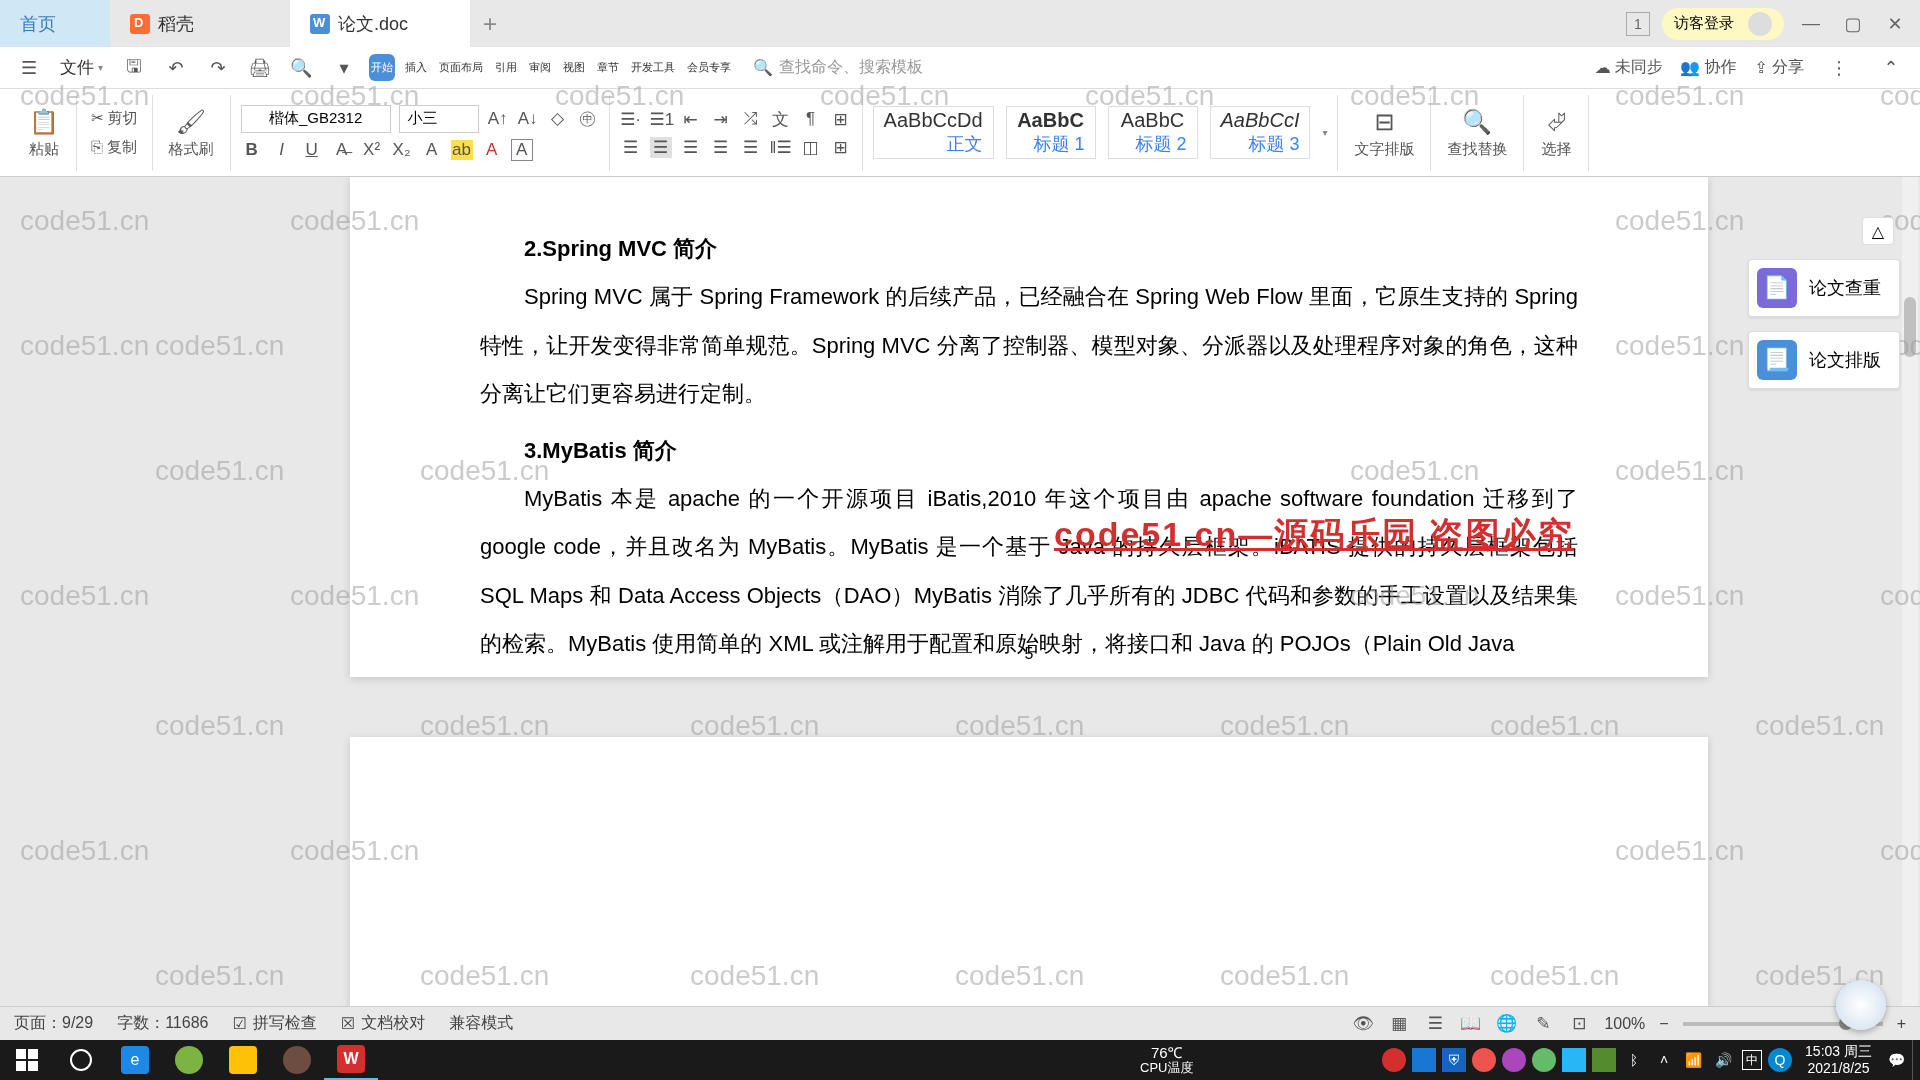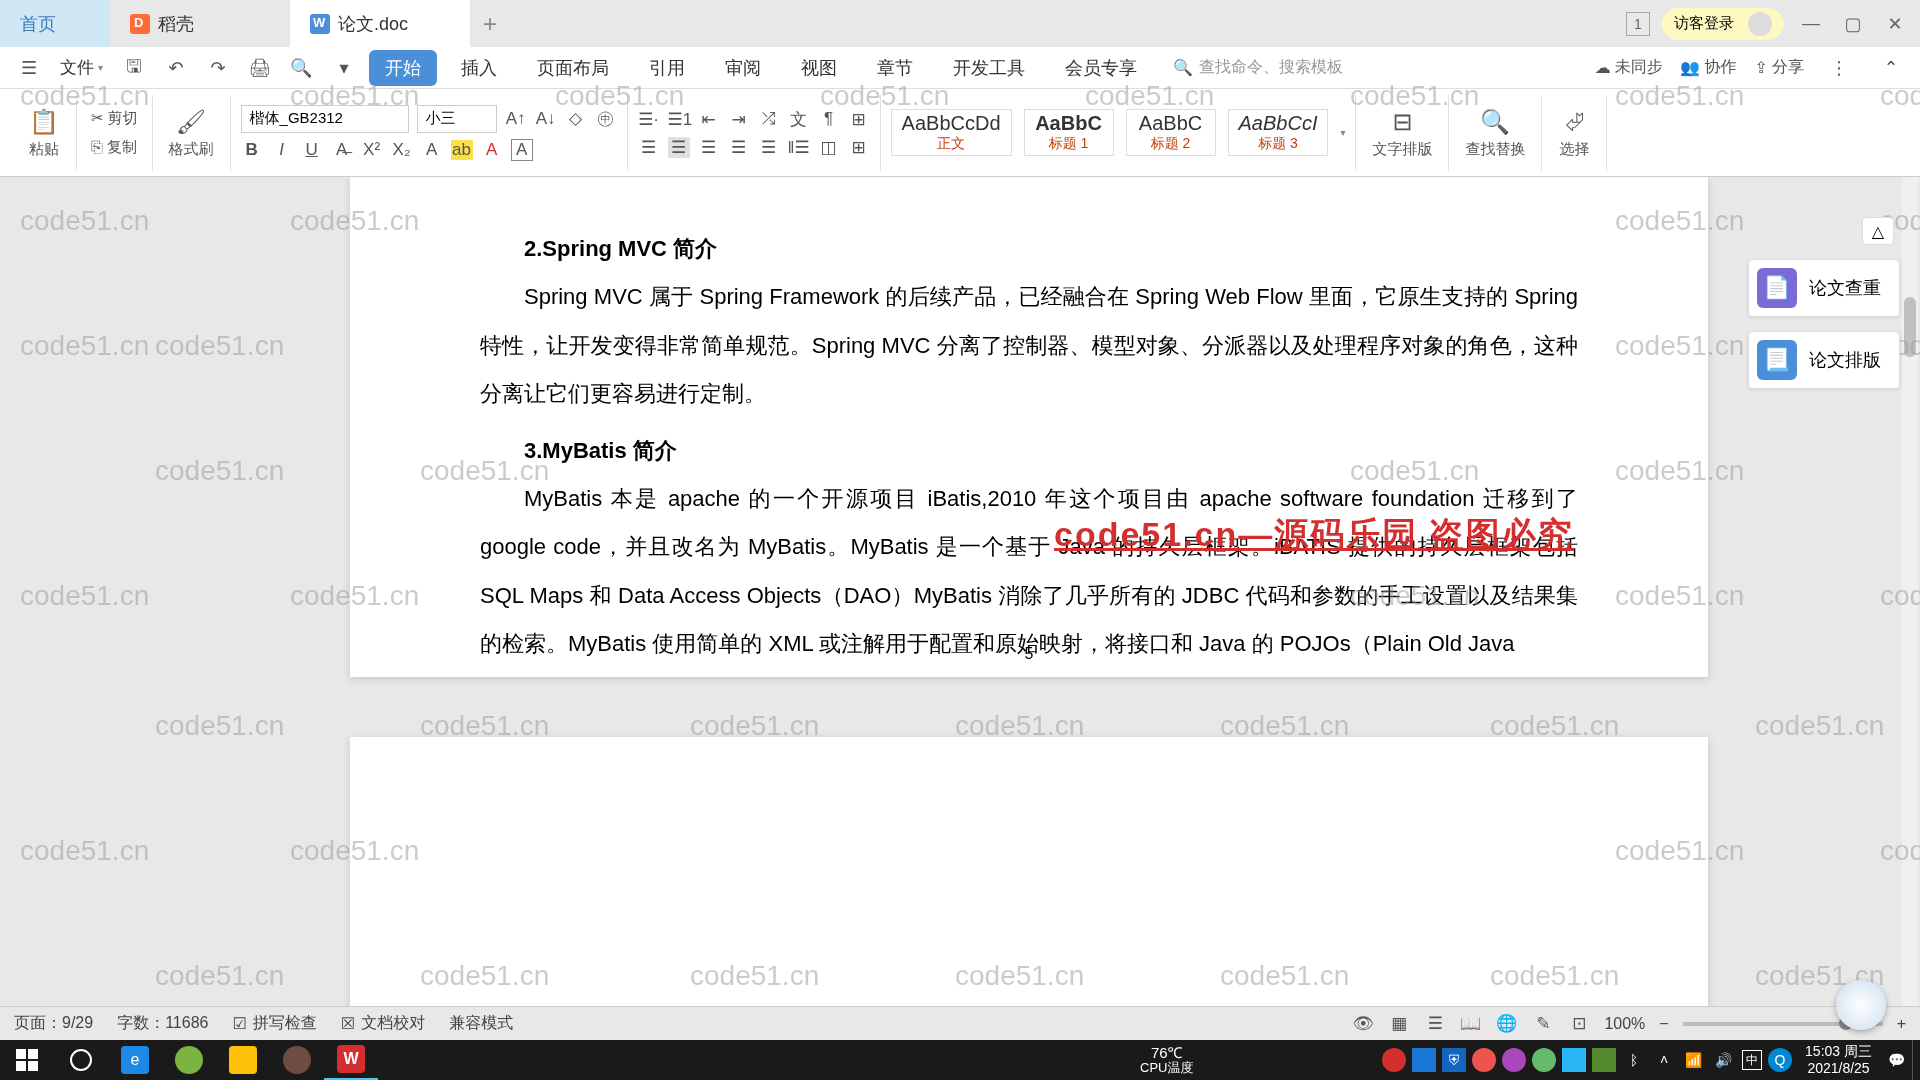--- a/index.html
+++ b/index.html
@@ -22,40 +22,40 @@
 .tab-add { width: 40px; text-align: center; font-size: 24px; color: #888; }
 .titlebar-right { position: absolute; right: 10px; display: flex; align-items: center; gap: 12px; }
 .login-btn { background: #fef9c3; border-radius: 16px; padding: 4px 12px; display: flex; align-items: center; gap: 14px; font-size: 15px; }
 .avatar-circle { width: 24px; height: 24px; background: #ddd; border-radius: 50%; }
 .win-btn { width: 30px; height: 30px; display: flex; align-items: center; justify-content: center; font-size: 18px; color: #666; }
 
 
 .menubar { height: 42px; background: #fff; display: flex; align-items: center; padding: 0 12px; gap: 8px; border-bottom: 1px solid #ddd; position: relative; }
 .menu-icon-btn { width: 34px; height: 34px; display: flex; align-items: center; justify-content: center; font-size: 18px; color: #555; }
 .menu-file { display: flex; align-items: center; gap: 4px; font-size: 17px; color: #333; padding: 0 6px; }
-.menu-tab { padding: 6px 16px; font-size: 18px; color: #333; }
+.menu-tab { padding: 6px 2px; font-size: 11px; color: #333; }
 .menu-tab.active { background: #4a8fd8; color: #fff; border-radius: 6px; }
 .menubar-search { display: flex; align-items: center; gap: 6px; color: #999; font-size: 16px; margin-left: 12px; }
 .menubar-right { position: absolute; right: 12px; display: flex; align-items: center; gap: 18px; font-size: 16px; color: #555; }
 .menubar-right span { display: flex; align-items: center; gap: 4px; }
 
 
 .ribbon { height: 88px; background: #fff; display: flex; align-items: center; padding: 0 12px; border-bottom: 1px solid #ccc; }
 .ribbon-group { display: flex; flex-direction: column; padding: 0 10px; gap: 6px; height: 76px; justify-content: center; border-right: 1px solid #e0e0e0; }
 .ribbon-group.tall { align-items: center; }
 .rb-row { display: flex; align-items: center; gap: 8px; }
 .rb-btn { display: flex; align-items: center; gap: 4px; font-size: 15px; color: #555; padding: 2px 4px; }
 .rb-big { display: flex; flex-direction: column; align-items: center; gap: 2px; font-size: 15px; color: #555; padding: 0 6px; }
 .rb-big-icon { width: 32px; height: 32px; display: flex; align-items: center; justify-content: center; font-size: 24px; }
 .font-select { border: 1px solid #ccc; height: 28px; padding: 0 8px; font-size: 15px; display: flex; align-items: center; background: #fff; }
-.font-select.name { width: 168px; }
+.font-select.name { width: 150px; justify-content: center; }
 .font-select.size { width: 80px; }
 .style-box { border: 1px solid #ddd; padding: 2px 10px; text-align: center; min-width: 90px; }
 .style-preview { font-size: 20px; color: #333; }
-.style-label { font-size: 14px; color: #c2410c; }
+.style-label { font-size: 18px; color: #3b82f6; text-align: right; }
 .rb-icon { font-size: 17px; color: #555; width: 22px; text-align: center; }
 .rb-drop { font-size: 10px; color: #888; }
 
 
 .doc-area { position: absolute; top: 177px; left: 0; right: 0; bottom: 40px; background: #e8e8e8; overflow: hidden; }
 .page { position: absolute; background: #fff; width: 1358px; box-shadow: 0 2px 8px rgba(0,0,0,0.15); }
 .page1 { top: 0; left: 350px; height: 500px; padding: 40px 130px 60px 130px; }
 .page2 { top: 560px; left: 350px; height: 300px; }
 .doc-text { font-family: "SimSun", serif; font-size: 22px; line-height: 2.2; color: #000; text-align: justify; }
 .doc-heading { font-weight: bold; margin-top: 8px; margin-left: 44px; }

